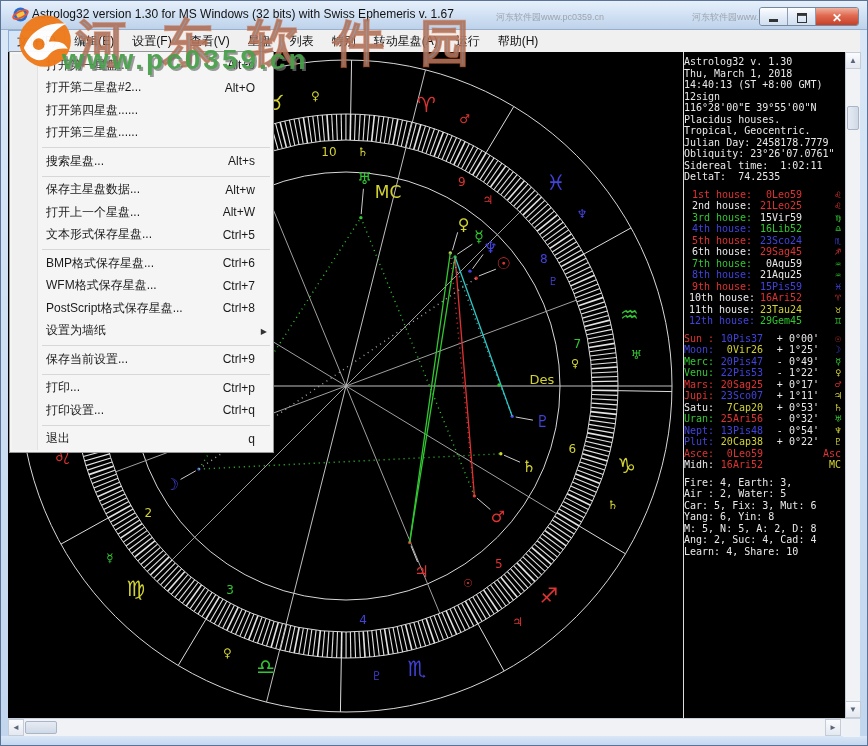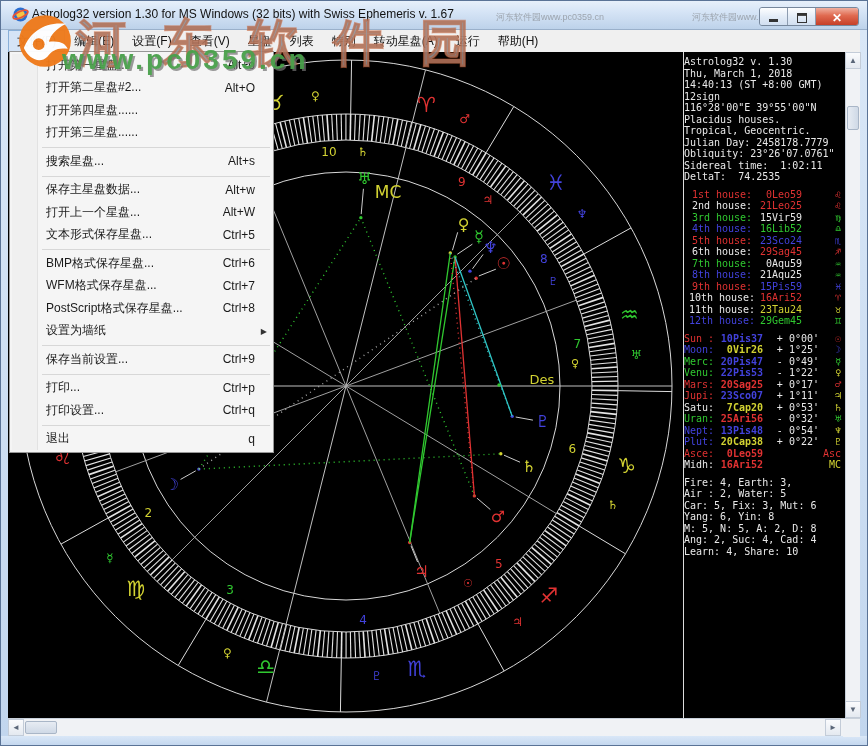--- a/index.html
+++ b/index.html
@@ -24,21 +24,21 @@
   #client { position:absolute; left:8px; top:52px; width:852px; height:666px; background:#000; }
   #chart-svg { position:absolute; left:0; top:0; }
   #divider { position:absolute; left:675px; top:0; width:1px; height:666px; background:#dcdcdc; }
   #panel { position:absolute; left:676px; top:4px; width:161px; font-family:"DejaVu Sans Mono", monospace; font-size:10px; line-height:11.5px; color:#e8e8e8; white-space:pre; }
   .pline { height:11.5px; display:flex; }
   .blank { height:6px; }
   .hl { width:76px; text-align:center; }
   .hv { width:42px; text-align:right; }
   .hg { margin-left:auto; margin-right:4px; }
   .pl { width:33px; }
-  .pv { width:46px; text-align:right;font-weight:bold; }
+  .pv { width:46px; text-align:right; }
   .pw { width:56px; text-align:right; }
   .pg { margin-left:auto; margin-right:4px; }
   #vsb { position:absolute; left:837px; top:0; width:15px; height:666px; background:#f0f2f5; border-left:1px solid #c8d0da; }
   .sb-btn { position:absolute; width:16px; height:17px; background:linear-gradient(#fafbfd,#e4e9f0); border:1px solid #c3ccd8; display:flex; align-items:center; justify-content:center; }
   .arr { font-size:8px; color:#5a6678; line-height:1; }
   #vsb-thumb { position:absolute; left:1px; top:54px; width:12px; height:24px; background:linear-gradient(90deg,#e7ecf3,#cfd9e6); border:1px solid #a9b6c7; border-radius:2px; }
   #hsb { position:absolute; left:8px; top:718px; width:852px; height:18px; background:#f0f2f5; border-top:1px solid #c8d0da; }
   #hsb-thumb { position:absolute; left:17px; top:2px; width:32px; height:13px; background:linear-gradient(#e7ecf3,#cfd9e6); border:1px solid #a9b6c7; border-radius:2px; }
   #corner { position:absolute; left:835px; top:0px; width:17px; height:18px; background:#eef1f5; }
   #filemenu { position:absolute; left:9px; top:51px; width:265px; background:#f5f5f5; border:1px solid #979797; padding:2px 0; }

